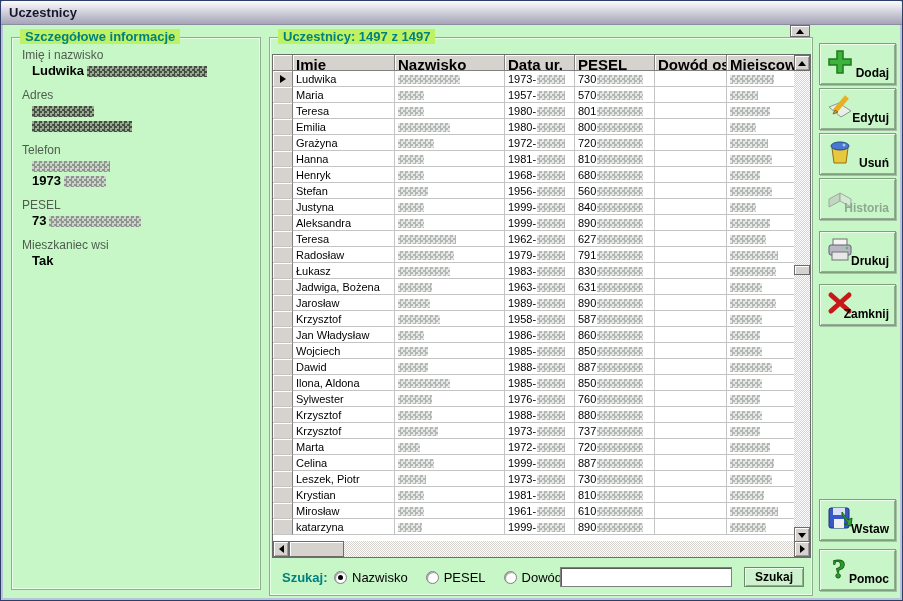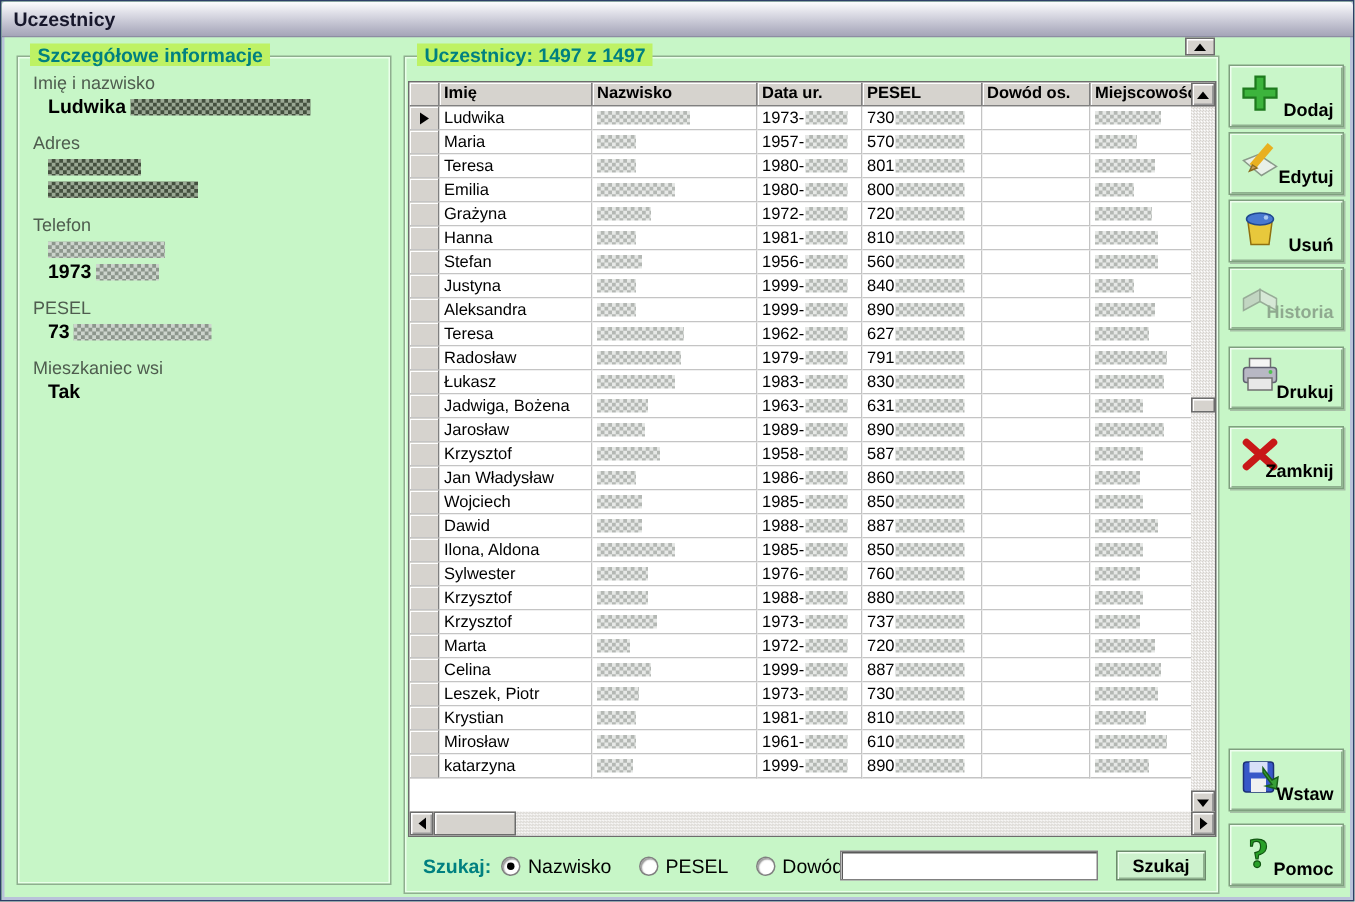--- a/index.html
+++ b/index.html
@@ -20,21 +20,21 @@
   .fldvalue{font-size:13px;font-weight:bold;color:#000;margin-left:20px;}
   
   .redact{display:inline-block;height:9px;vertical-align:middle;margin-left:3px;
     background:repeating-conic-gradient(#b4b8b4 0% 25%,#e6e8e6 0% 50%);background-size:5px 5px;}
   .redact.dark{height:11px;background:repeating-conic-gradient(#44503f 0% 25%,#9aa894 0% 50%);background-size:5px 5px;}
   .redact.mid{height:11px;background:repeating-conic-gradient(#8c968c 0% 25%,#ccd4cc 0% 50%);background-size:5px 5px;}
   
   .grid{position:absolute;left:270px;top:52px;width:539px;height:504px;background:#fff;
     border:1px solid #6c6c6c;box-sizing:border-box;}
   .ghead{display:flex;height:16px;background:#d6d3ce;}
-  .hcell{box-sizing:border-box;font-size:11px;font-weight:bold;color:#000;padding:1px 15px 0 3px;
+  .hcell{box-sizing:border-box;font-size:15px;font-weight:bold;color:#000;padding:1px 15px 0 3px;
     border-right:1px solid #808080;border-bottom:1px solid #808080;
     box-shadow:inset 1px 1px 0 #fff;overflow:hidden;white-space:nowrap;}
   .gbody{position:relative;height:472px;overflow:hidden;}
   .trow{display:flex;height:16px;}
   .cell{box-sizing:border-box;font-size:11px;color:#000;padding:1.5px 3px 0 3px;
     border-right:1px solid #c4c4c4;border-bottom:1px solid #c4c4c4;
     overflow:hidden;white-space:nowrap;background:#fff;}
   .sel{background:#d6d3ce;border-right:1px solid #808080;box-shadow:inset 1px 1px 0 #fff;
     display:flex;align-items:center;justify-content:center;}
   .selarrow{width:0;height:0;border-left:6px solid #000;border-top:4px solid transparent;border-bottom:4px solid transparent;}
@@ -187,20 +187,29 @@
               <div class="cell sel w-sel"></div>
               <div class="cell w-imie">Hanna</div>
               <div class="cell w-naz"><span class="redact" style="width:26px;margin-left:0"></span></div>
               <div class="cell w-data">1981-<span class="redact" style="width:28px;margin-left:1px"></span></div>
               <div class="cell w-pes">810<span class="redact" style="width:46px;margin-left:1px"></span></div>
               <div class="cell w-dow"></div>
               <div class="cell w-miej" style="border-right:none"><span class="redact" style="width:42px;margin-left:0"></span></div>
             </div>
             <div class="trow">
               <div class="cell sel w-sel"></div>
+              <div class="cell w-imie">Henryk</div>
+              <div class="cell w-naz"><span class="redact" style="width:26px;margin-left:0"></span></div>
+              <div class="cell w-data">1968-<span class="redact" style="width:28px;margin-left:1px"></span></div>
+              <div class="cell w-pes">680<span class="redact" style="width:46px;margin-left:1px"></span></div>
+              <div class="cell w-dow"></div>
+              <div class="cell w-miej" style="border-right:none"><span class="redact" style="width:30px;margin-left:0"></span></div>
+            </div>
+            <div class="trow">
+              <div class="cell sel w-sel"></div>
               <div class="cell w-imie">Stefan</div>
               <div class="cell w-naz"><span class="redact" style="width:30px;margin-left:0"></span></div>
               <div class="cell w-data">1956-<span class="redact" style="width:28px;margin-left:1px"></span></div>
               <div class="cell w-pes">560<span class="redact" style="width:46px;margin-left:1px"></span></div>
               <div class="cell w-dow"></div>
               <div class="cell w-miej" style="border-right:none"><span class="redact" style="width:42px;margin-left:0"></span></div>
             </div>
             <div class="trow">
               <div class="cell sel w-sel"></div>
               <div class="cell w-imie">Justyna</div>

